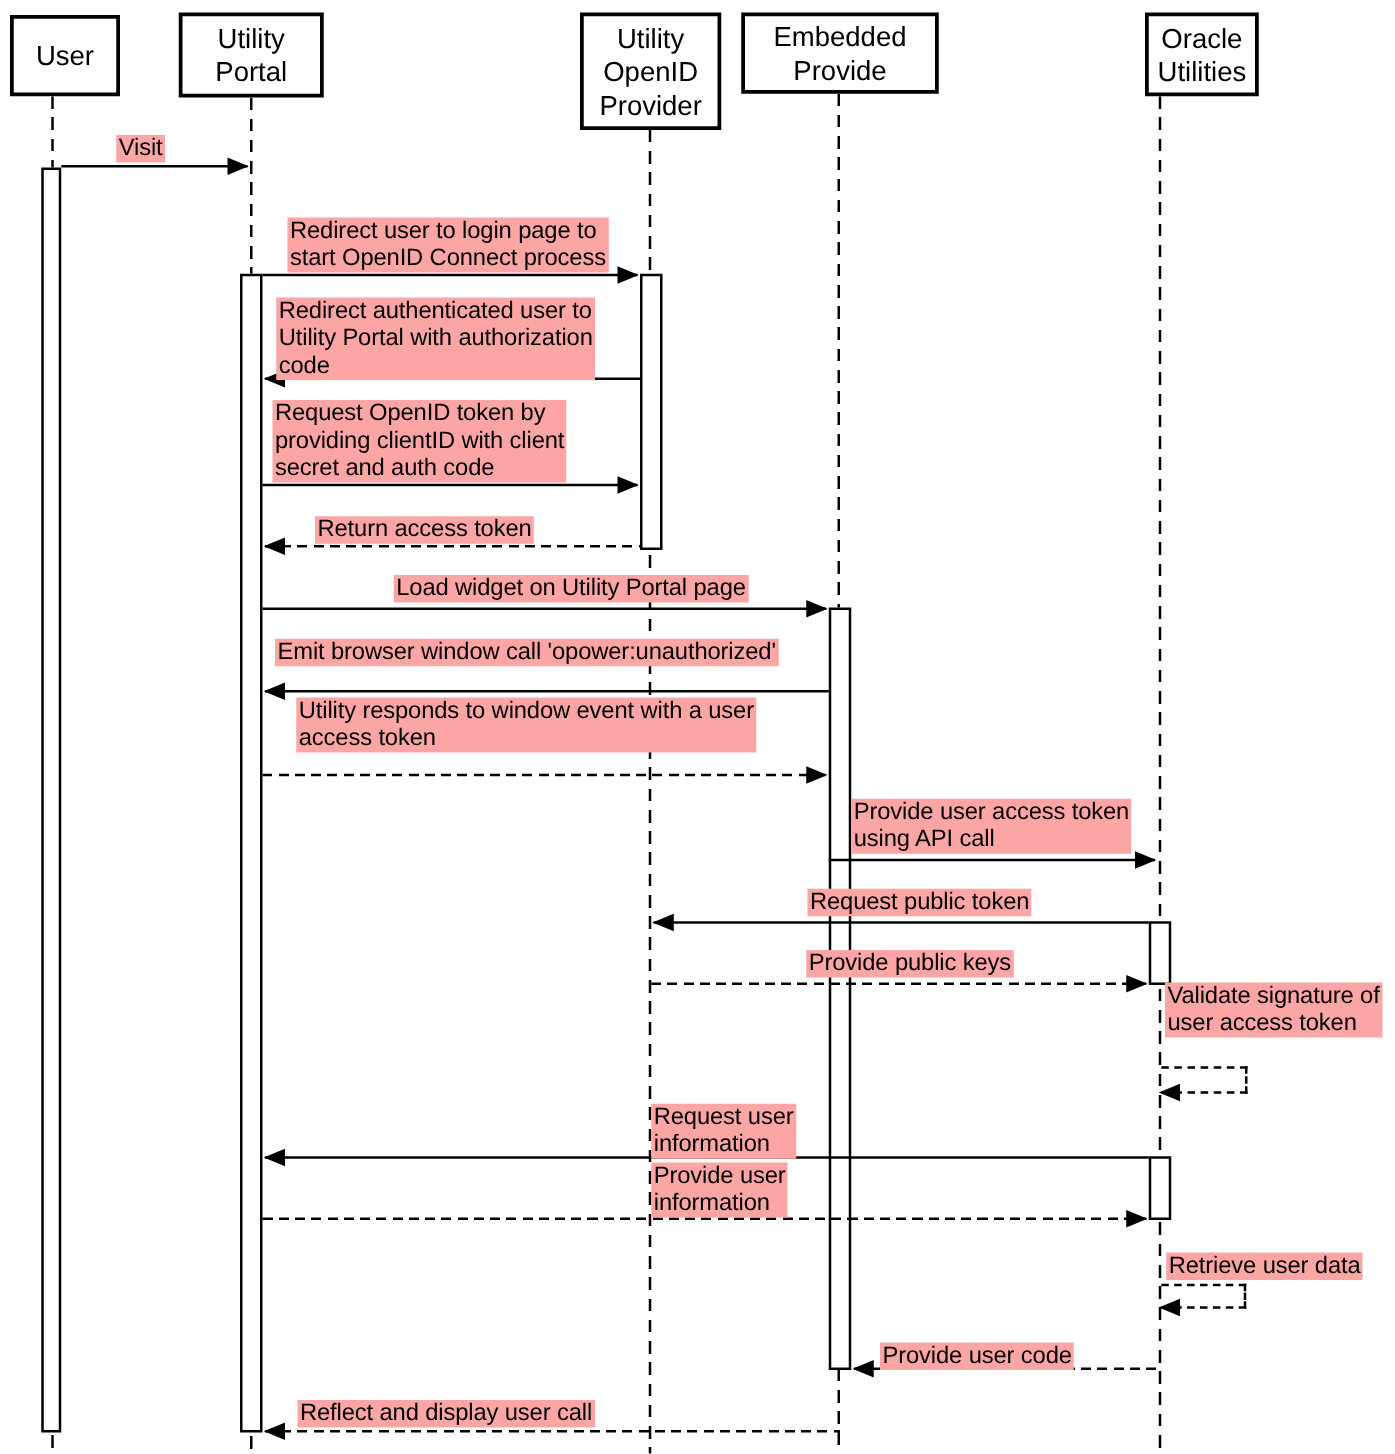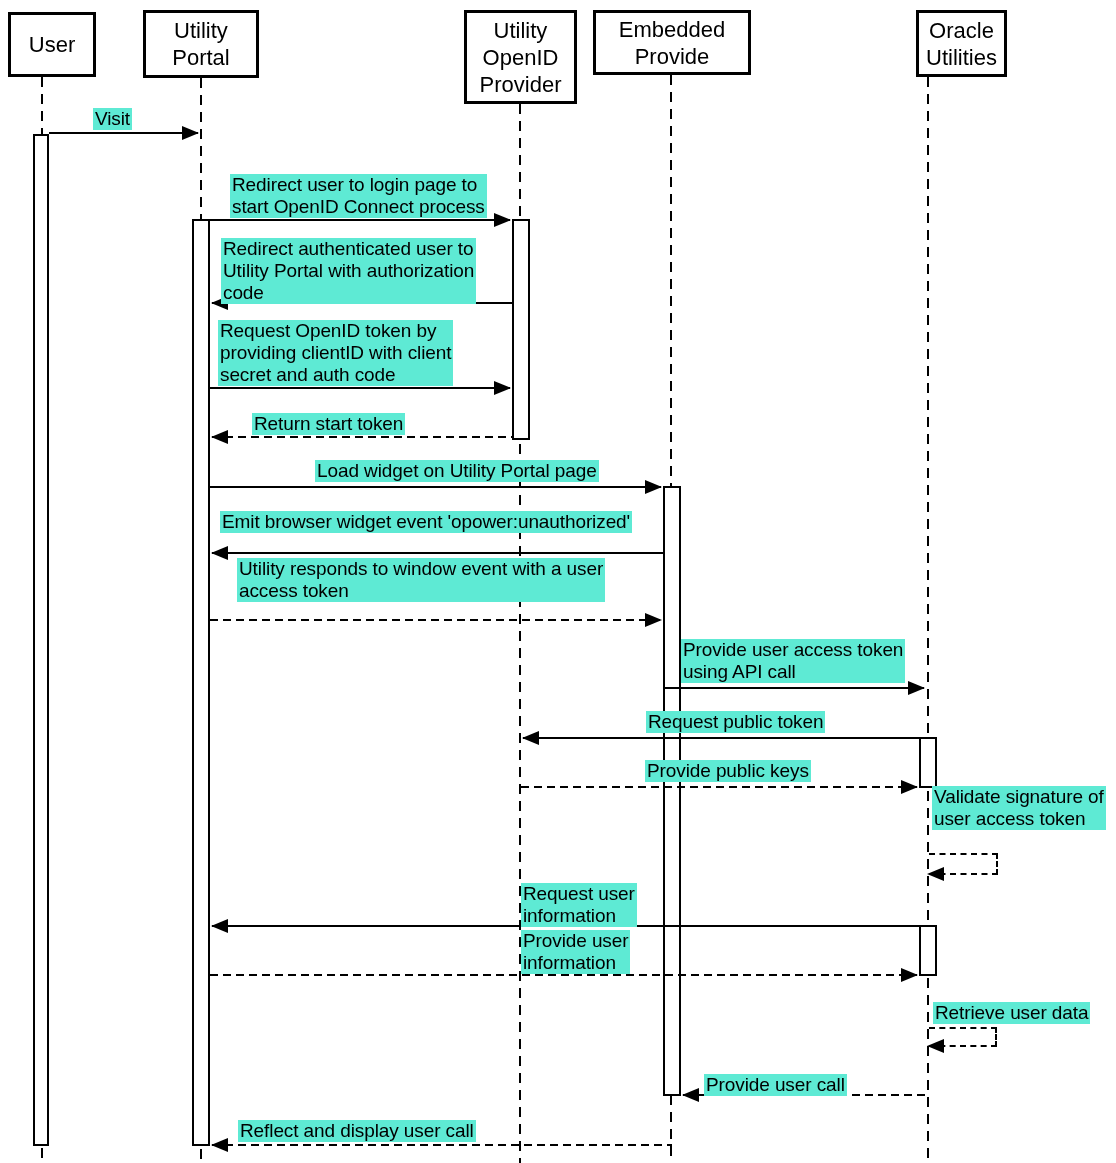--- a/index.html
+++ b/index.html
@@ -24,21 +24,21 @@
 
   .head { position:absolute; width:0; height:0; top:-6px;
           border-top:7px solid transparent; border-bottom:7px solid transparent; }
   .head.right { right:-1px; border-left:17px solid #000; }
   .head.left  { left:-1px;  border-right:17px solid #000; }
 
   .self-msg { position:absolute; z-index:3; box-sizing:border-box;
               border-top:2px dashed #000; border-right:2px dashed #000; border-bottom:2px dashed #000; }
   .self-msg .head { left:-2px; bottom:-8px; top:auto; border-right:17px solid #000; }
 
-  .msg-label { position:absolute; background:#5eead4; font-size:19px; line-height:22px;
+  .msg-label { position:absolute; background:#fca5a5; font-size:19px; line-height:22px;
                white-space:pre; z-index:5; padding:0 2px; letter-spacing:-0.1px; }
 </style>
 </head>
 <body>
 
 <div id="diagram">
     <div class="lifeline" style="left: 41px; top: 77px; height: 1086px;"></div>
     <div class="actor-box" style="left: 8px; top: 12px; width: 88px; height: 65px; justify-content: center;">
       <div class="actor-title">User</div>
     </div>
@@ -91,31 +91,31 @@
       <div class="line solid"></div>
       <div class="head right"></div>
     </div>
     <div class="msg-label" style="left: 218px; top: 320px;">Request OpenID token by
 providing clientID with client
 secret and auth code</div>
     <div class="msg" style="left: 212px; top: 436px; width: 300px;">
       <div class="line dashed"></div>
       <div class="head left"></div>
     </div>
-    <div class="msg-label" style="left: 252px; top: 413px;">Return start token</div>
+    <div class="msg-label" style="left: 252px; top: 413px;">Return access token</div>
     <div class="msg" style="left: 210px; top: 486px; width: 451px;">
       <div class="line solid"></div>
       <div class="head right"></div>
     </div>
     <div class="msg-label" style="left: 315px; top: 460px;">Load widget on Utility Portal page</div>
     <div class="msg" style="left: 212px; top: 552px; width: 451px;">
       <div class="line solid"></div>
       <div class="head left"></div>
     </div>
-    <div class="msg-label" style="left: 220px; top: 511px;">Emit browser widget event 'opower:unauthorized'</div>
+    <div class="msg-label" style="left: 220px; top: 511px;">Emit browser window call 'opower:unauthorized'</div>
     <div class="msg" style="left: 210px; top: 619px; width: 451px;">
       <div class="line dashed"></div>
       <div class="head right"></div>
     </div>
     <div class="msg-label" style="left: 215px; top: 558px; margin-left: 22px;">Utility responds to window event with a user
 access token</div>
     <div class="msg" style="left: 663px; top: 687px; width: 261px;">
       <div class="line solid"></div>
       <div class="head right"></div>
     </div>
@@ -140,21 +140,21 @@
     <div class="msg" style="left: 210px; top: 974px; width: 707px;">
       <div class="line dashed"></div>
       <div class="head right"></div>
     </div>
     <div class="msg-label" style="left: 521px; top: 930px;">Provide user
 information</div>
     <div class="msg" style="left: 683px; top: 1094px; width: 245px;">
       <div class="line dashed"></div>
       <div class="head left"></div>
     </div>
-    <div class="msg-label" style="left: 704px; top: 1074px;">Provide user call</div>
+    <div class="msg-label" style="left: 704px; top: 1074px;">Provide user code</div>
     <div class="msg" style="left: 212px; top: 1144px; width: 460px;">
       <div class="line dashed"></div>
       <div class="head left"></div>
     </div>
     <div class="msg-label" style="left: 238px; top: 1120px;">Reflect and display user call</div>
     <div class="self-msg" style="left: 929px; top: 853px; width: 69px; height: 22px;">
       <div class="head"></div>
     </div>
     <div class="msg-label" style="left: 932px; top: 786px;">Validate signature of
 user access token</div>

